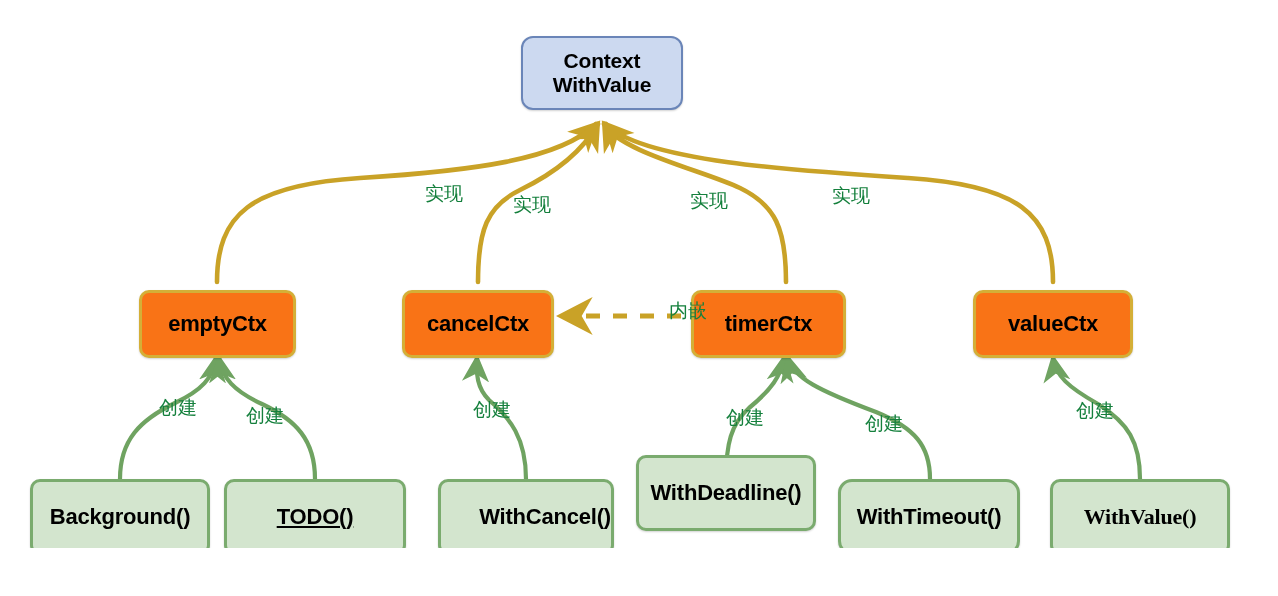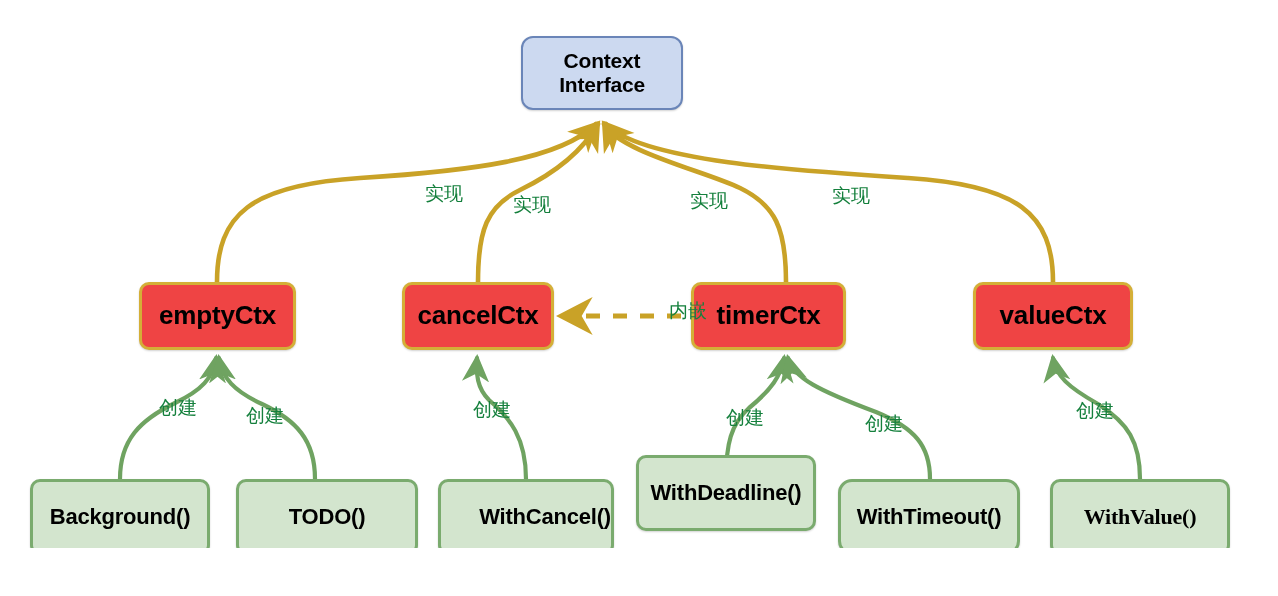--- a/index.html
+++ b/index.html
@@ -39,24 +39,25 @@
     letter-spacing: -0.2px;
   }
   .node-interface {
     background: #ccd9f0;
     border: 2.5px solid #6a85b8;
     font-size: 21px;
     border-radius: 12px;
     box-shadow: 0 1px 2px rgba(0,0,0,0.18);
   }
   .node-ctx {
-    background: #ef4444;
+    background: #f97316;
     border: 3px solid #d4af37;
-    font-size: 26px;
+    font-size: 22px;
     box-shadow: 0 1px 2px rgba(0,0,0,0.18);
+    margin-top: 8px;
   }
   .node-func {
     background: #d3e5ce;
     border: 3px solid #7aab6e;
     font-size: 22px;
     box-shadow: 0 1px 2px rgba(0,0,0,0.18);
   }
   .edge-label {
     position: absolute;
     z-index: 4;
@@ -104,41 +105,41 @@
       <path d="M 526 479 C 526 438 510 418 489 400 C 477 388 476 374 477 358" marker-end="url(#arrow-green)"></path>
       <path d="M 726 479 C 726 444 731 424 749 408 C 771 390 781 376 784 358" marker-end="url(#arrow-green)"></path>
       <path d="M 930 479 C 930 446 915 428 876 412 C 820 391 793 378 788 358" marker-end="url(#arrow-green)"></path>
       <path d="M 1140 479 C 1140 442 1128 423 1098 404 C 1068 387 1056 376 1053 358" marker-end="url(#arrow-green)"></path>
     </g>
   </svg>
 
   <div class="node node-interface" style="left:521px; top:36px; width:162px; height:74px;">
     <div>
       <div>Context</div>
-      <div>Interface</div>
+      <div>WithValue</div>
     </div>
   </div>
 
   <div class="node node-ctx" style="left:139px; top:282px; width:157px; height:68px;">
     <span>emptyCtx</span>
   </div>
   <div class="node node-ctx" style="left:402px; top:282px; width:152px; height:68px;">
     <span>cancelCtx</span>
   </div>
   <div class="node node-ctx" style="left:691px; top:282px; width:155px; height:68px;">
     <span>timerCtx</span>
   </div>
   <div class="node node-ctx" style="left:973px; top:282px; width:160px; height:68px;">
     <span>valueCtx</span>
   </div>
 
   <div class="node node-func" style="left:30px; top:479px; width:180px; height:76px;text-align:center;">
     <span>Background()</span>
   </div>
-  <div class="node node-func" style="left:236px; top:479px; width:182px; height:76px;">
+  <div class="node node-func" style="left:224px; top:479px; width:182px; height:76px;text-decoration:underline;">
     <span>TODO()</span>
   </div>
   <div class="node node-func" style="left:438px; top:479px; width:176px; height:76px;justify-content:flex-end;">
     <span>WithCancel()</span>
   </div>
   <div class="node node-func" style="left:636px; top:455px; width:180px; height:76px;">
     <span>WithDeadline()</span>
   </div>
   <div class="node node-func" style="left:838px; top:479px; width:182px; height:76px;border-radius:14px;">
     <span>WithTimeout()</span>

